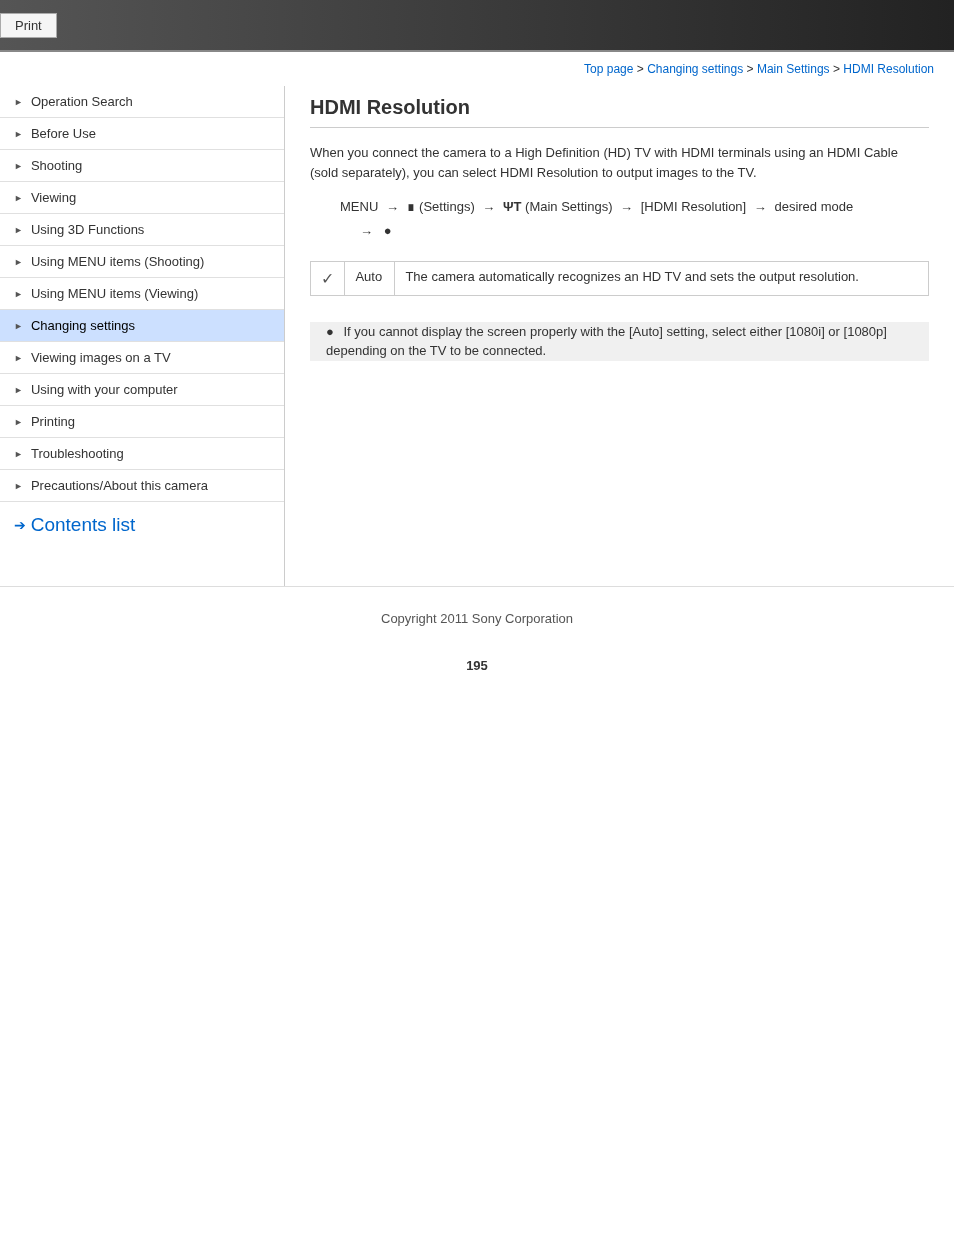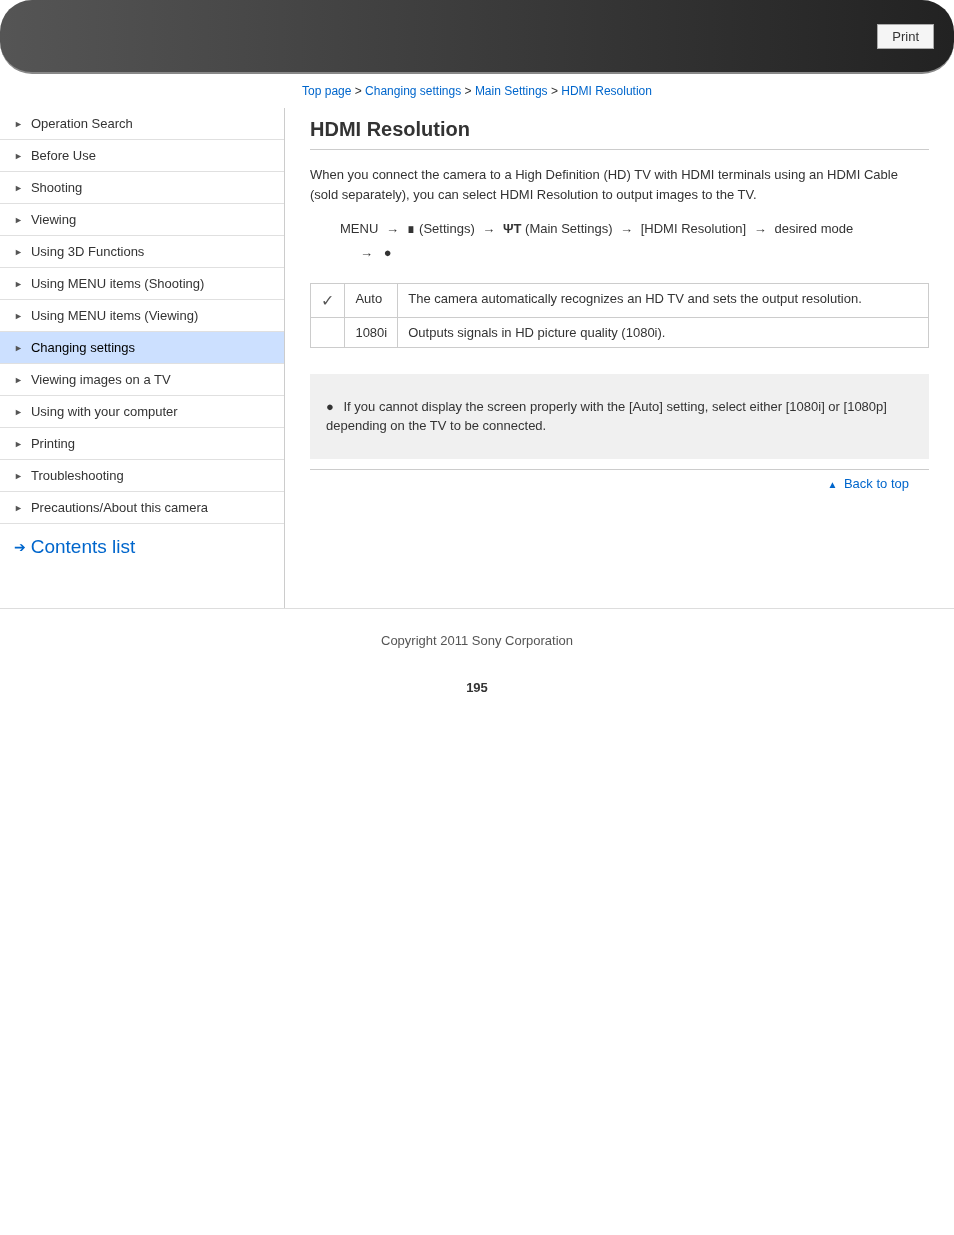--- a/index.html
+++ b/index.html
@@ -1,40 +1,39 @@
 <!DOCTYPE html>
 <html><head>
   <meta charset="utf-8">
   <style>
     * { margin: 0; padding: 0; box-sizing: border-box; }
     body { font-family: Arial, sans-serif; font-size: 13px; color: #333; background: #fff; width: 954px; }
 
     
     .header {
       background: linear-gradient(to right, #555, #222);
-      height: 74px;
+      height: 52px;
       display: flex;
       align-items: center;
-      justify-content: flex-end;
+      justify-content: flex-start;
       padding-right: 20px;
       border-bottom: 2px solid #888;
-      border-radius: 32px;
     }
     .print-btn {
       background: #f5f5f5;
       border: 1px solid #aaa;
       padding: 4px 14px;
       font-size: 13px;
       cursor: pointer;
       color: #333;
     }
 
     
     .breadcrumb {
-      text-align: center;
+      text-align: right;
       padding: 10px 20px;
       font-size: 12px;
       color: #0066cc;
     }
     .breadcrumb a { color: #0066cc; text-decoration: none; }
     .breadcrumb span { color: #333; }
 
     
     .layout {
       display: flex;
@@ -131,21 +130,21 @@
     }
     .check-icon {
       font-size: 16px;
       color: #555;
     }
 
     
     .note-box {
       background: #f0f0f0;
       border: none;
-      padding: 23px 16px;
+      padding: 0 16px;
       margin-top: 26px;
       font-size: 13px;
       line-height: 1.5;
     }
     .note-box .bullet { margin-right: 6px; }
 
     
     .bottom-bar {
       display: flex;
       justify-content: flex-end;
@@ -279,39 +278,28 @@
 
     <table class="settings-table">
       <tbody>
           <tr>
         <td class="check-col">
           <span class="check-icon">✓</span>
         </td>
         <td class="mode-col">Auto</td>
         <td>The camera automatically recognizes an HD TV and sets the output resolution.</td>
       </tr>
-      <tr>
-        <td class="check-col"></td>
-        <td class="mode-col">1080i</td>
-        <td>Outputs signals in HD picture quality (1080i).</td>
-      </tr>
     </tbody>
       </table>
 
     <div class="note-box">
       <span class="bullet">●</span>
       <span>If you cannot display the screen properly with the [Auto] setting, select either [1080i] or [1080p] depending on the TV to be connected.</span>
     </div>
 
-    <div class="bottom-bar">
-      <a href="#" class="back-to-top">
-        <span class="back-to-top-icon">▲</span>
-        <span>Back to top</span>
-      </a>
-    </div>
   </div>
 </div>
 
 <div class="footer">
   <span>Copyright 2011 Sony Corporation</span>
 </div>
 
 <div class="page-number">195</div>
 
 </body></html>

